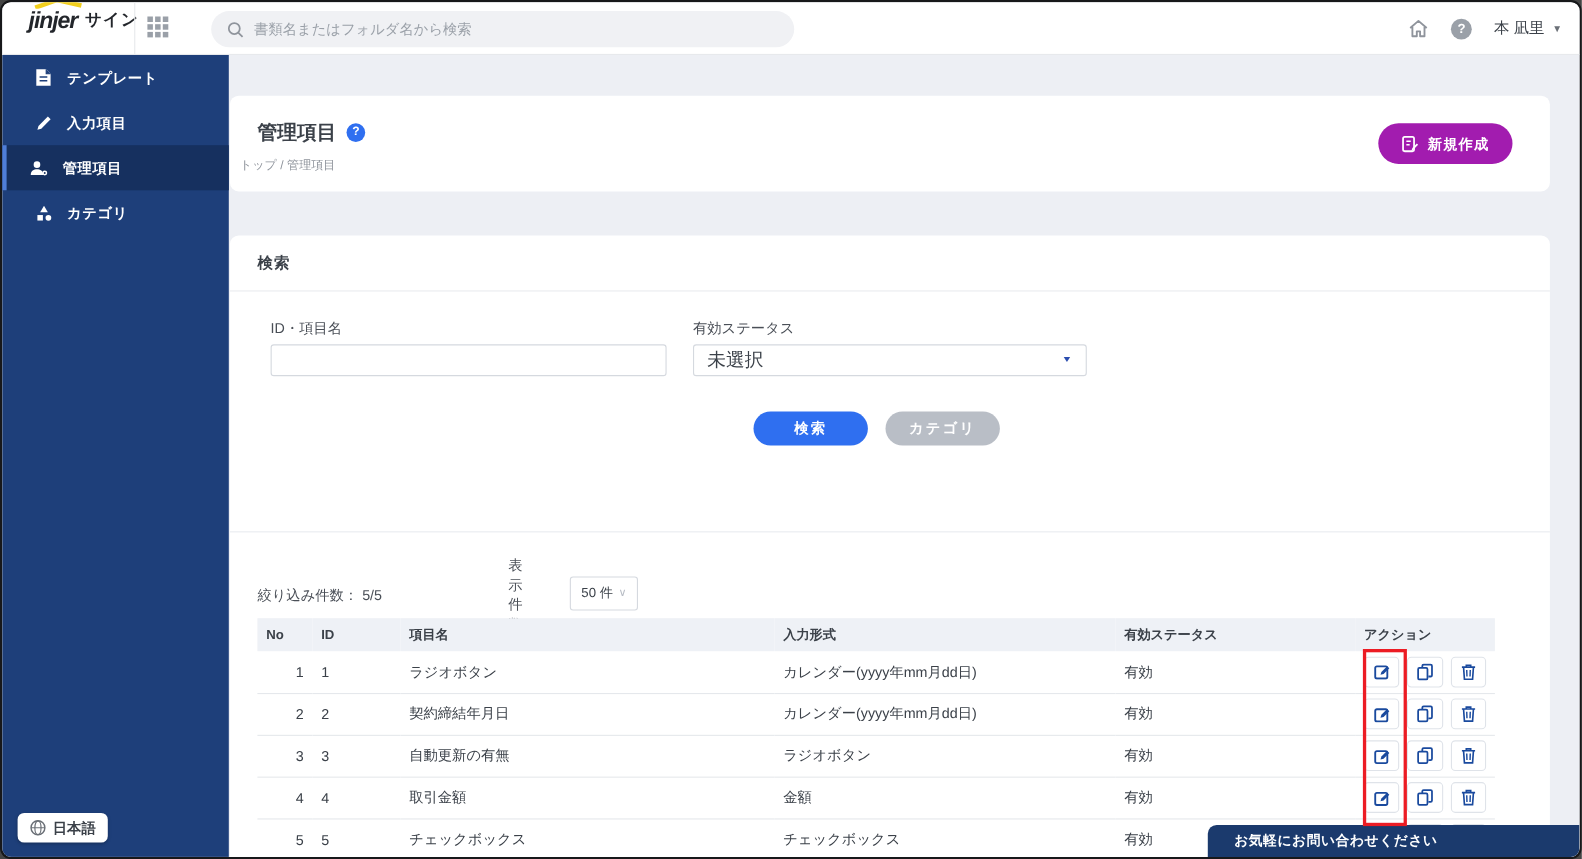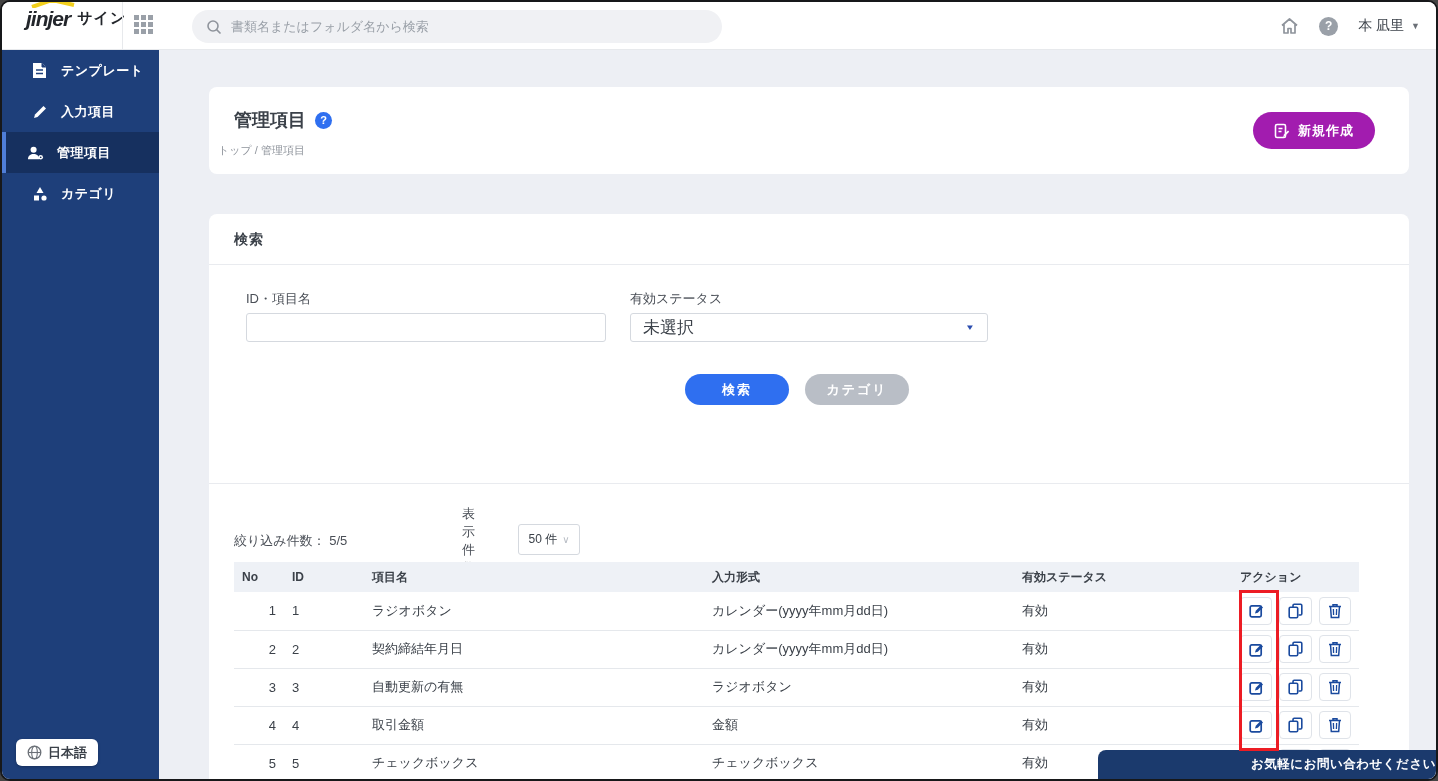--- a/index.html
+++ b/index.html
@@ -25,21 +25,21 @@
   .search-pill input::placeholder { color:#9aa0a8; }
   .topbar-right { position:absolute; right:16px; top:0; height:48px; display:flex; align-items:center; gap:20px; }
   .icon-btn { background:none; border:none; cursor:pointer; display:flex; align-items:center; }
   .help-circle { width:19px; height:19px; border-radius:50%; background:#9aa0a8; color:#fff; font-size:12px;
                  font-weight:bold; display:flex; align-items:center; justify-content:center; }
   .user-menu { display:flex; align-items:center; gap:7px; cursor:pointer; }
   .user-name { font-size:14px; color:#3b4149; }
   .user-caret { font-size:9px; color:#6b7077; }
 
   
-  .sidebar { position:absolute; top:48px; left:0; width:157px; bottom:0; background:#1e3f7a; z-index:20; }
+  .sidebar { position:absolute; top:48px; left:0; width:206px; bottom:0; background:#1e3f7a; z-index:20; }
   .nav-item { height:41px; display:flex; align-items:center; gap:13px; padding-left:25px; cursor:pointer;
               border-left:4px solid transparent; }
   .nav-item.active { background:#16305f; border-left:4px solid #4f7ed8; padding-left:21px; }
   .nav-label { color:#fff; font-size:13px; font-weight:bold; letter-spacing:0.5px; }
   .nav-icon { width:17px; height:17px; display:flex; align-items:center; justify-content:center; }
   .lang-btn { position:absolute; left:14px; bottom:13px; background:#fff; border:none; border-radius:6px;
               height:27px; padding:0 11px; display:flex; align-items:center; gap:6px; cursor:pointer;
               box-shadow:0 1px 3px rgba(0,0,0,0.25); }
   .lang-label { font-size:13px; color:#3b4149; font-weight:bold; }
 
@@ -92,21 +92,21 @@
   .col-type { width:310px; } .col-status { width:218px; } .col-actions { width:127px; }
   td.cell-no { text-align:right; padding-right:17px; }
   .action-cell { display:flex; gap:7px; }
   .action-btn { width:33px; height:28px; background:#fff; border:1px solid #dfe3e9; border-radius:4px;
                 display:flex; align-items:center; justify-content:center; cursor:pointer; }
 
   .highlight-red { position:absolute; left:1061px; top:540px; width:40px; height:161px;
                    border:3px solid #ec1c24; z-index:40; pointer-events:none; }
   .contact-banner { position:absolute; right:0; bottom:0; width:338px; height:29px; background:#1b3a6d;
                     border-radius:8px 0 0 0; display:flex; align-items:center; padding-left:24px;
-                    cursor:pointer; z-index:35;justify-content:flex-end; }
+                    cursor:pointer; z-index:35; }
   .contact-banner span { color:#fff; font-size:12.5px; font-weight:bold; letter-spacing:0.5px; }
 </style>
 </head>
 <body>
 
 <div class="screen">
 
   <header class="topbar">
     <div class="logo">
       <span class="logo-brand">jinjer</span>

